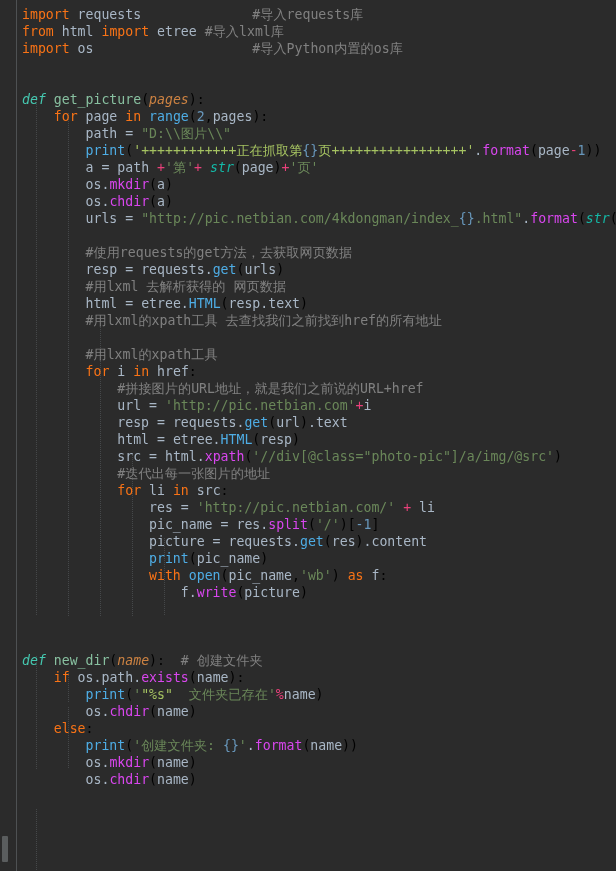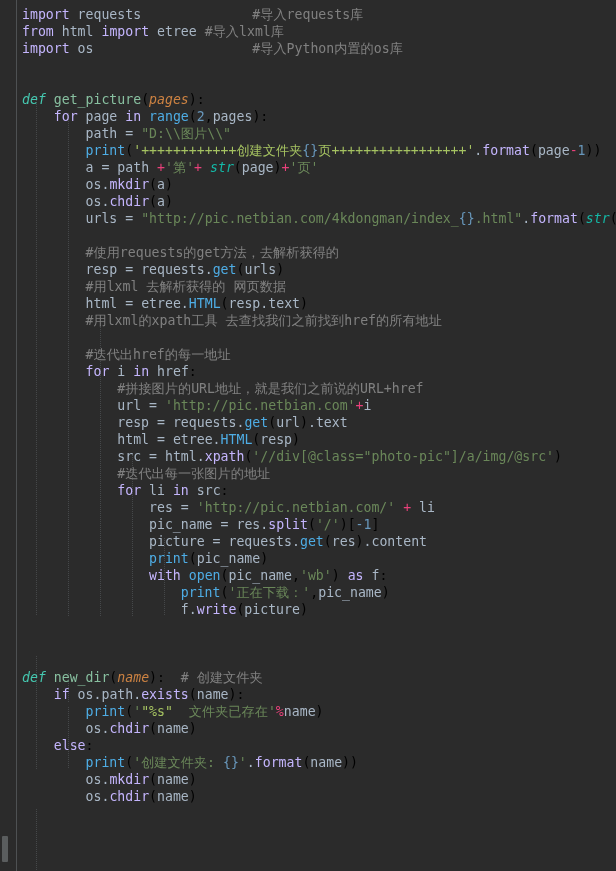--- a/index.html
+++ b/index.html
@@ -60,24 +60,24 @@
     top: 0;
     width: 1px;
     height: 871px;
     background: repeating-linear-gradient(
       to bottom,
       #4a4d4f 0px, #4a4d4f 1px,
       transparent 1px, transparent 2px
     );
     opacity: 0.85;
   }
-  .kw2     { color: #c4b5fd; }
+  .kw2     { color: #f97316; }
   .id      { color: #a9b7c6; }
   .fncall  { color: #4eade5; }
-  .meth    { color: #c4b5fd; }
+  .meth    { color: #d946ef; }
   .builtin { color: #14b8a6; font-style: italic; }
   .str     { color: #6a8759; }
   .strfmt  { color: #a5c261; }
   .num     { color: #6897bb; }
   .cmt     { color: #808080; }
   .eq      { color: #a9b7c6; }
   .param   { color: #cc8242; font-style: italic; }
   .defkw   { color: #45c8b0; font-style: italic; margin-top: 42px; }
   .fname   { color: #88c0a0; }
   .plus    { color: #e8407a; }
@@ -112,46 +112,46 @@
 
     <div class="line"></div>
     <div class="line"></div>
 
     <div class="line"><span class="defkw">def</span> <span class="fname">get_picture</span>(<span class="param">pages</span>):</div>
 
     <div class="line">    <span class="kw2">for</span> <span class="id">page</span> <span class="kw2">in</span> <span class="fncall">range</span>(<span class="num">2</span>,<span class="id">pages</span>):</div>
 
     <div class="line">        <span class="id">path</span> <span class="eq">=</span> <span class="str">"D:\\图片\\"</span></div>
 
-    <div class="line">        <span class="fncall">print</span>(<span class="strfmt">'++++++++++++创建文件夹</span><span class="num">{}</span><span class="strfmt">页+++++++++++++++++'</span><span class="dot">.</span><span class="meth">format</span>(<span class="id">page</span><span class="plus">-</span><span class="num">1</span>))</div>
+    <div class="line">        <span class="fncall">print</span>(<span class="strfmt">'++++++++++++正在抓取第</span><span class="num">{}</span><span class="strfmt">页+++++++++++++++++'</span><span class="dot">.</span><span class="meth">format</span>(<span class="id">page</span><span class="plus">-</span><span class="num">1</span>))</div>
 
     <div class="line">        <span class="id">a</span> <span class="eq">=</span> <span class="id">path</span> <span class="plus">+</span><span class="str">'第'</span><span class="plus">+</span> <span class="builtin">str</span>(<span class="id">page</span>)<span class="plus">+</span><span class="str">'页'</span></div>
 
     <div class="line">        <span class="id">os</span><span class="dot">.</span><span class="meth">mkdir</span>(<span class="id">a</span>)</div>
 
     <div class="line">        <span class="id">os</span><span class="dot">.</span><span class="meth">chdir</span>(<span class="id">a</span>)</div>
 
     <div class="line">        <span class="id">urls</span> <span class="eq">=</span> <span class="str">"http://pic.netbian.com/4kdongman/index_</span><span class="num">{}</span><span class="str">.html"</span><span class="dot">.</span><span class="meth">format</span>(<span class="builtin">str</span>())</div>
 
     <div class="line"></div>
 
-    <div class="line">        <span class="cmt">#使用requests的get方法，去解析获得的</span></div>
+    <div class="line">        <span class="cmt">#使用requests的get方法，去获取网页数据</span></div>
 
     <div class="line">        <span class="id">resp</span> <span class="eq">=</span> <span class="id">requests</span><span class="dot">.</span><span class="fncall">get</span>(<span class="id">urls</span>)</div>
 
     <div class="line">        <span class="cmt">#用lxml 去解析获得的 网页数据</span></div>
 
     <div class="line">        <span class="id">html</span> <span class="eq">=</span> <span class="id">etree</span><span class="dot">.</span><span class="teal">HTML</span>(<span class="id">resp</span><span class="dot">.</span><span class="id">text</span>)</div>
 
     <div class="line">        <span class="cmt">#用lxml的xpath工具 去查找我们之前找到href的所有地址</span></div>
 
 
     <div class="line"></div>
 
-    <div class="line">        <span class="cmt">#迭代出href的每一地址</span></div>
+    <div class="line">        <span class="cmt">#用lxml的xpath工具</span></div>
 
     <div class="line">        <span class="kw2">for</span> <span class="id">i</span> <span class="kw2">in</span> <span class="id">href</span>:</div>
 
     <div class="line">            <span class="cmt">#拼接图片的URL地址，就是我们之前说的URL+href</span></div>
 
     <div class="line">            <span class="id">url</span> <span class="eq">=</span> <span class="str">'http://pic.netbian.com'</span><span class="plus">+</span><span class="id">i</span></div>
 
     <div class="line">            <span class="id">resp</span> <span class="eq">=</span> <span class="id">requests</span><span class="dot">.</span><span class="fncall">get</span>(<span class="id">url</span>)<span class="dot">.</span><span class="id">text</span></div>
 
     <div class="line">            <span class="id">html</span> <span class="eq">=</span> <span class="id">etree</span><span class="dot">.</span><span class="teal">HTML</span>(<span class="id">resp</span>)</div>
@@ -166,21 +166,20 @@
 
     <div class="line">                <span class="id">pic_name</span> <span class="eq">=</span> <span class="id">res</span><span class="dot">.</span><span class="meth">split</span>(<span class="str">'/'</span>)[<span class="num">-1</span>]</div>
 
     <div class="line">                <span class="id">picture</span> <span class="eq">=</span> <span class="id">requests</span><span class="dot">.</span><span class="fncall">get</span>(<span class="id">res</span>)<span class="dot">.</span><span class="id">content</span></div>
 
     <div class="line">                <span class="fncall">print</span>(<span class="id">pic_name</span>)</div>
 
 
     <div class="line">                <span class="kw2">with</span> <span class="fncall">open</span>(<span class="id">pic_name</span>,<span class="str">'wb'</span>) <span class="kw2">as</span> <span class="id">f</span>:</div>
 
-    <div class="line">                    <span class="fncall">print</span>(<span class="str">'正在下载：'</span>,<span class="id">pic_name</span>)</div>
 
     <div class="line">                    <span class="id">f</span><span class="dot">.</span><span class="meth">write</span>(<span class="id">picture</span>)</div>
 
     <div class="line"></div>
     <div class="line"></div>
     <div class="line"></div>
 
 
     <div class="line"><span class="defkw">def</span> <span class="fname">new_dir</span>(<span class="param">name</span>):  <span class="cmt"># 创建文件夹</span></div>
 

